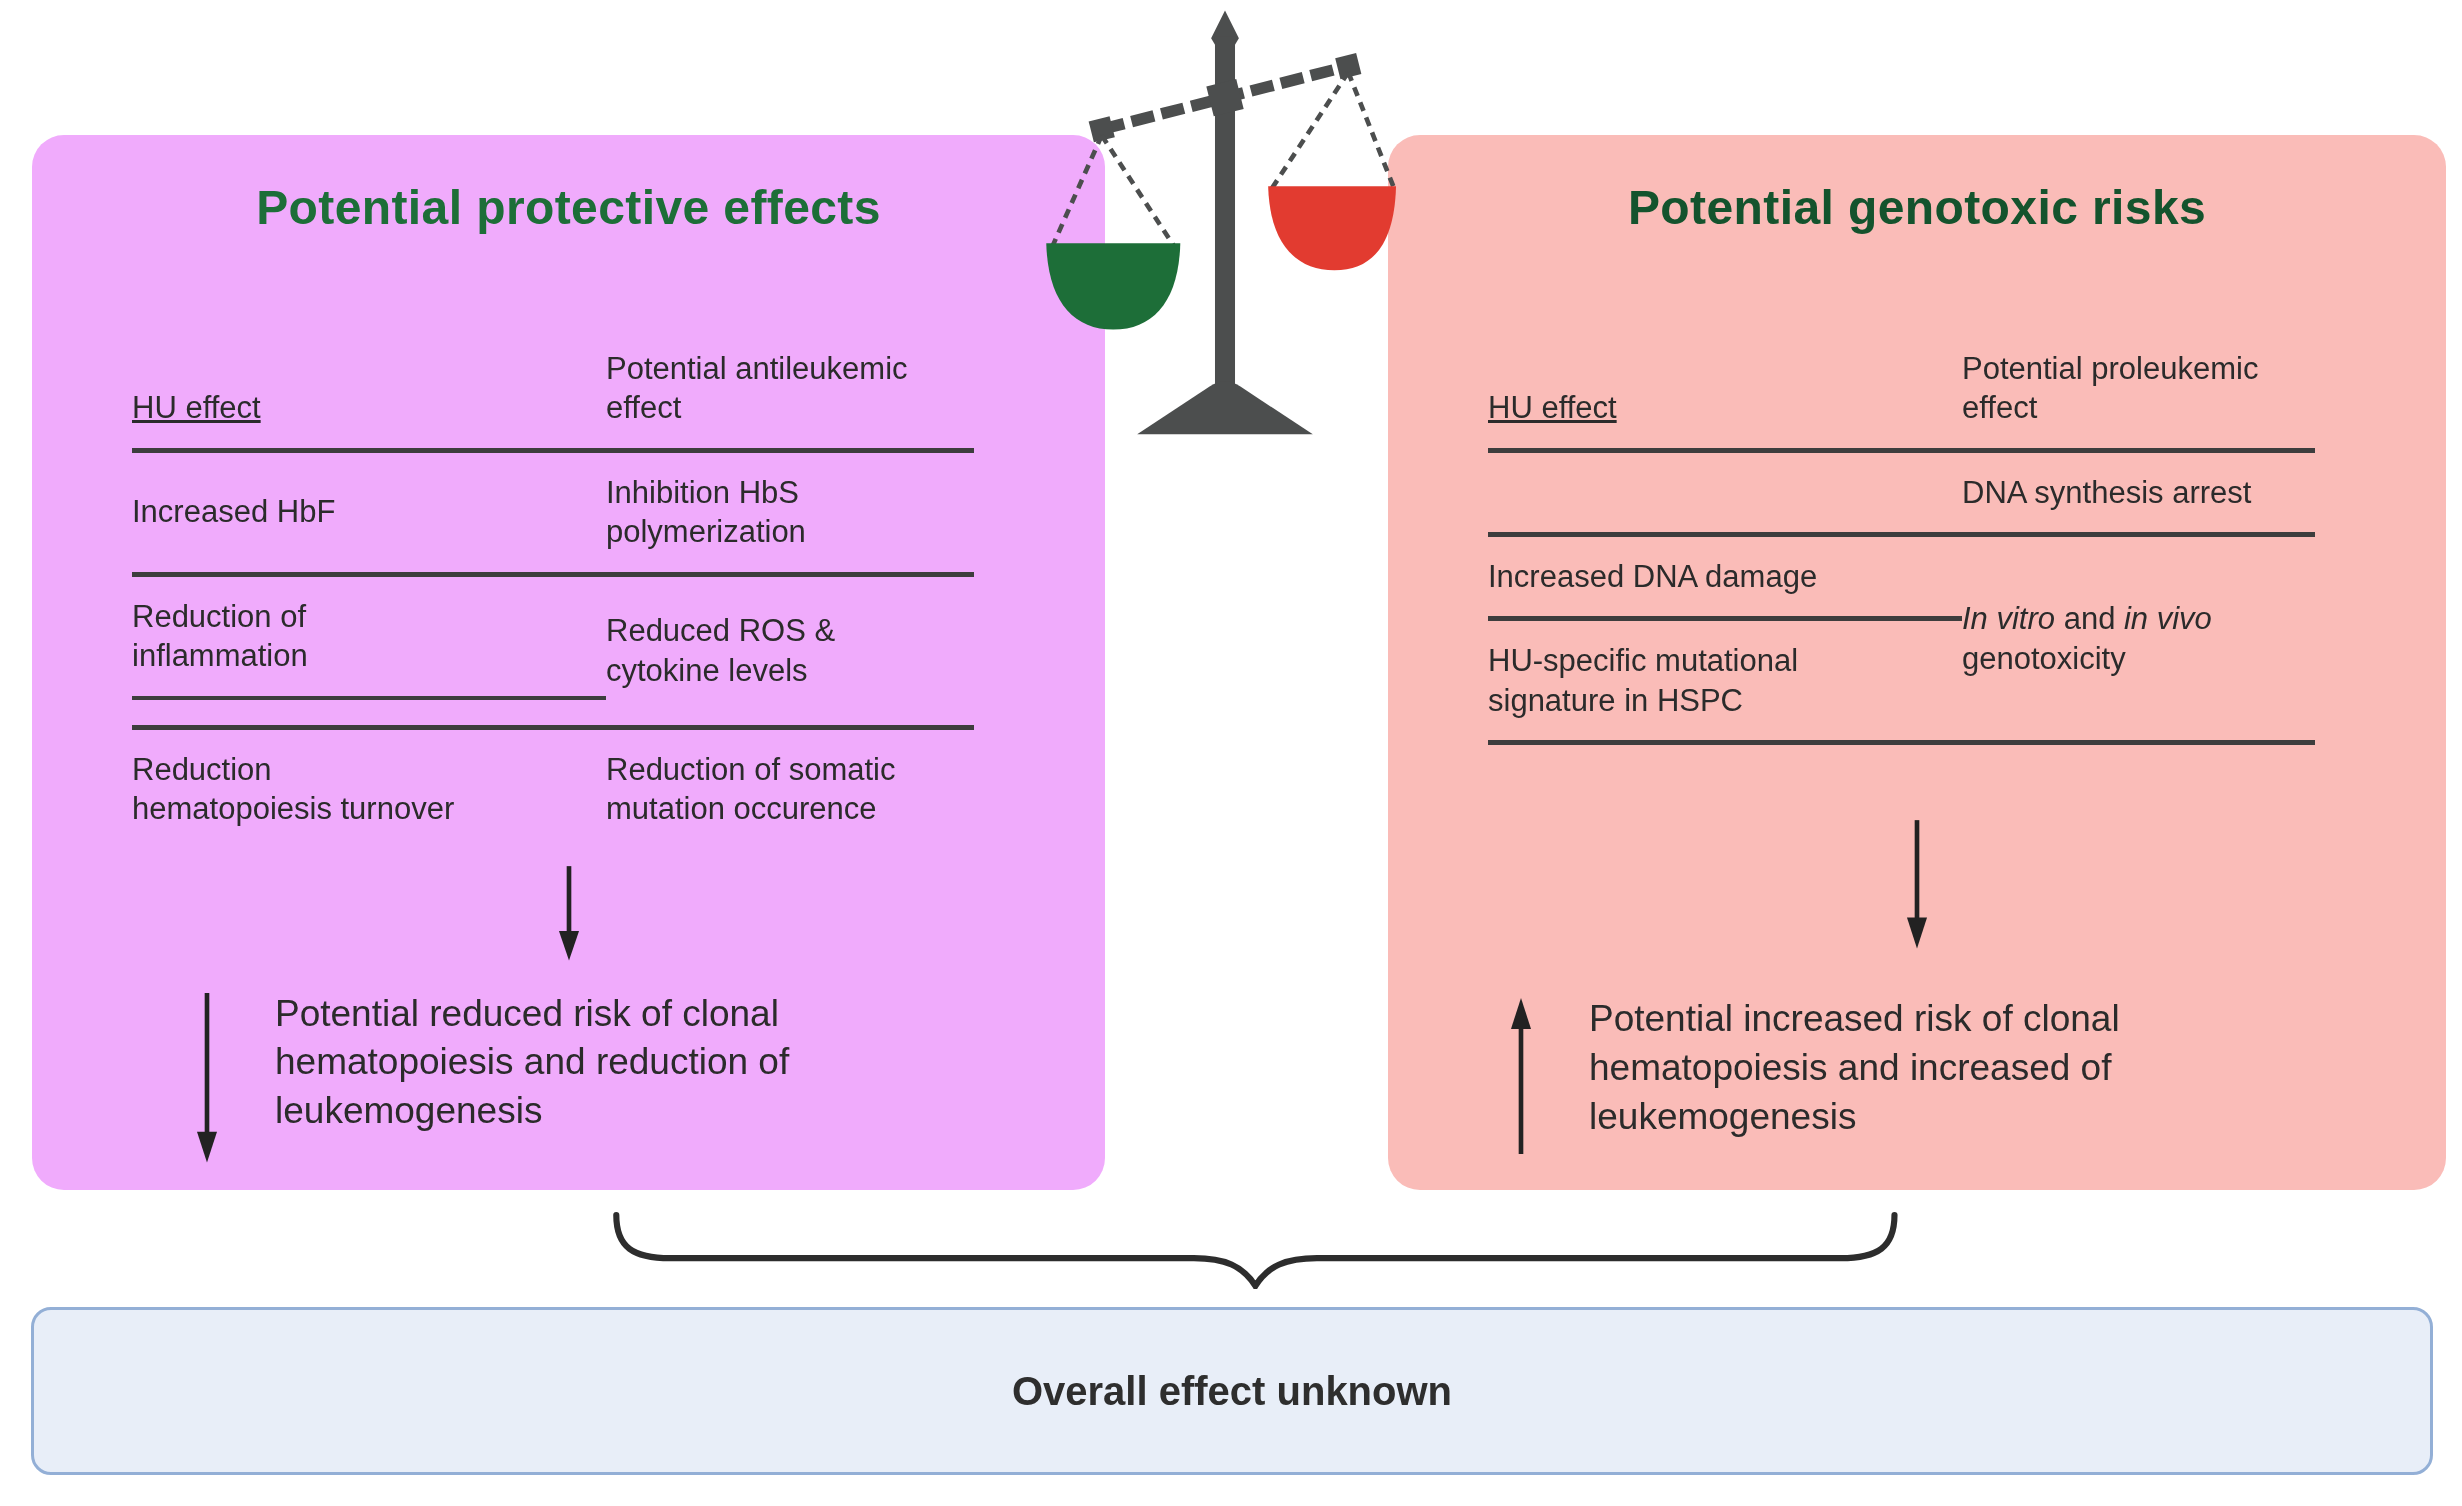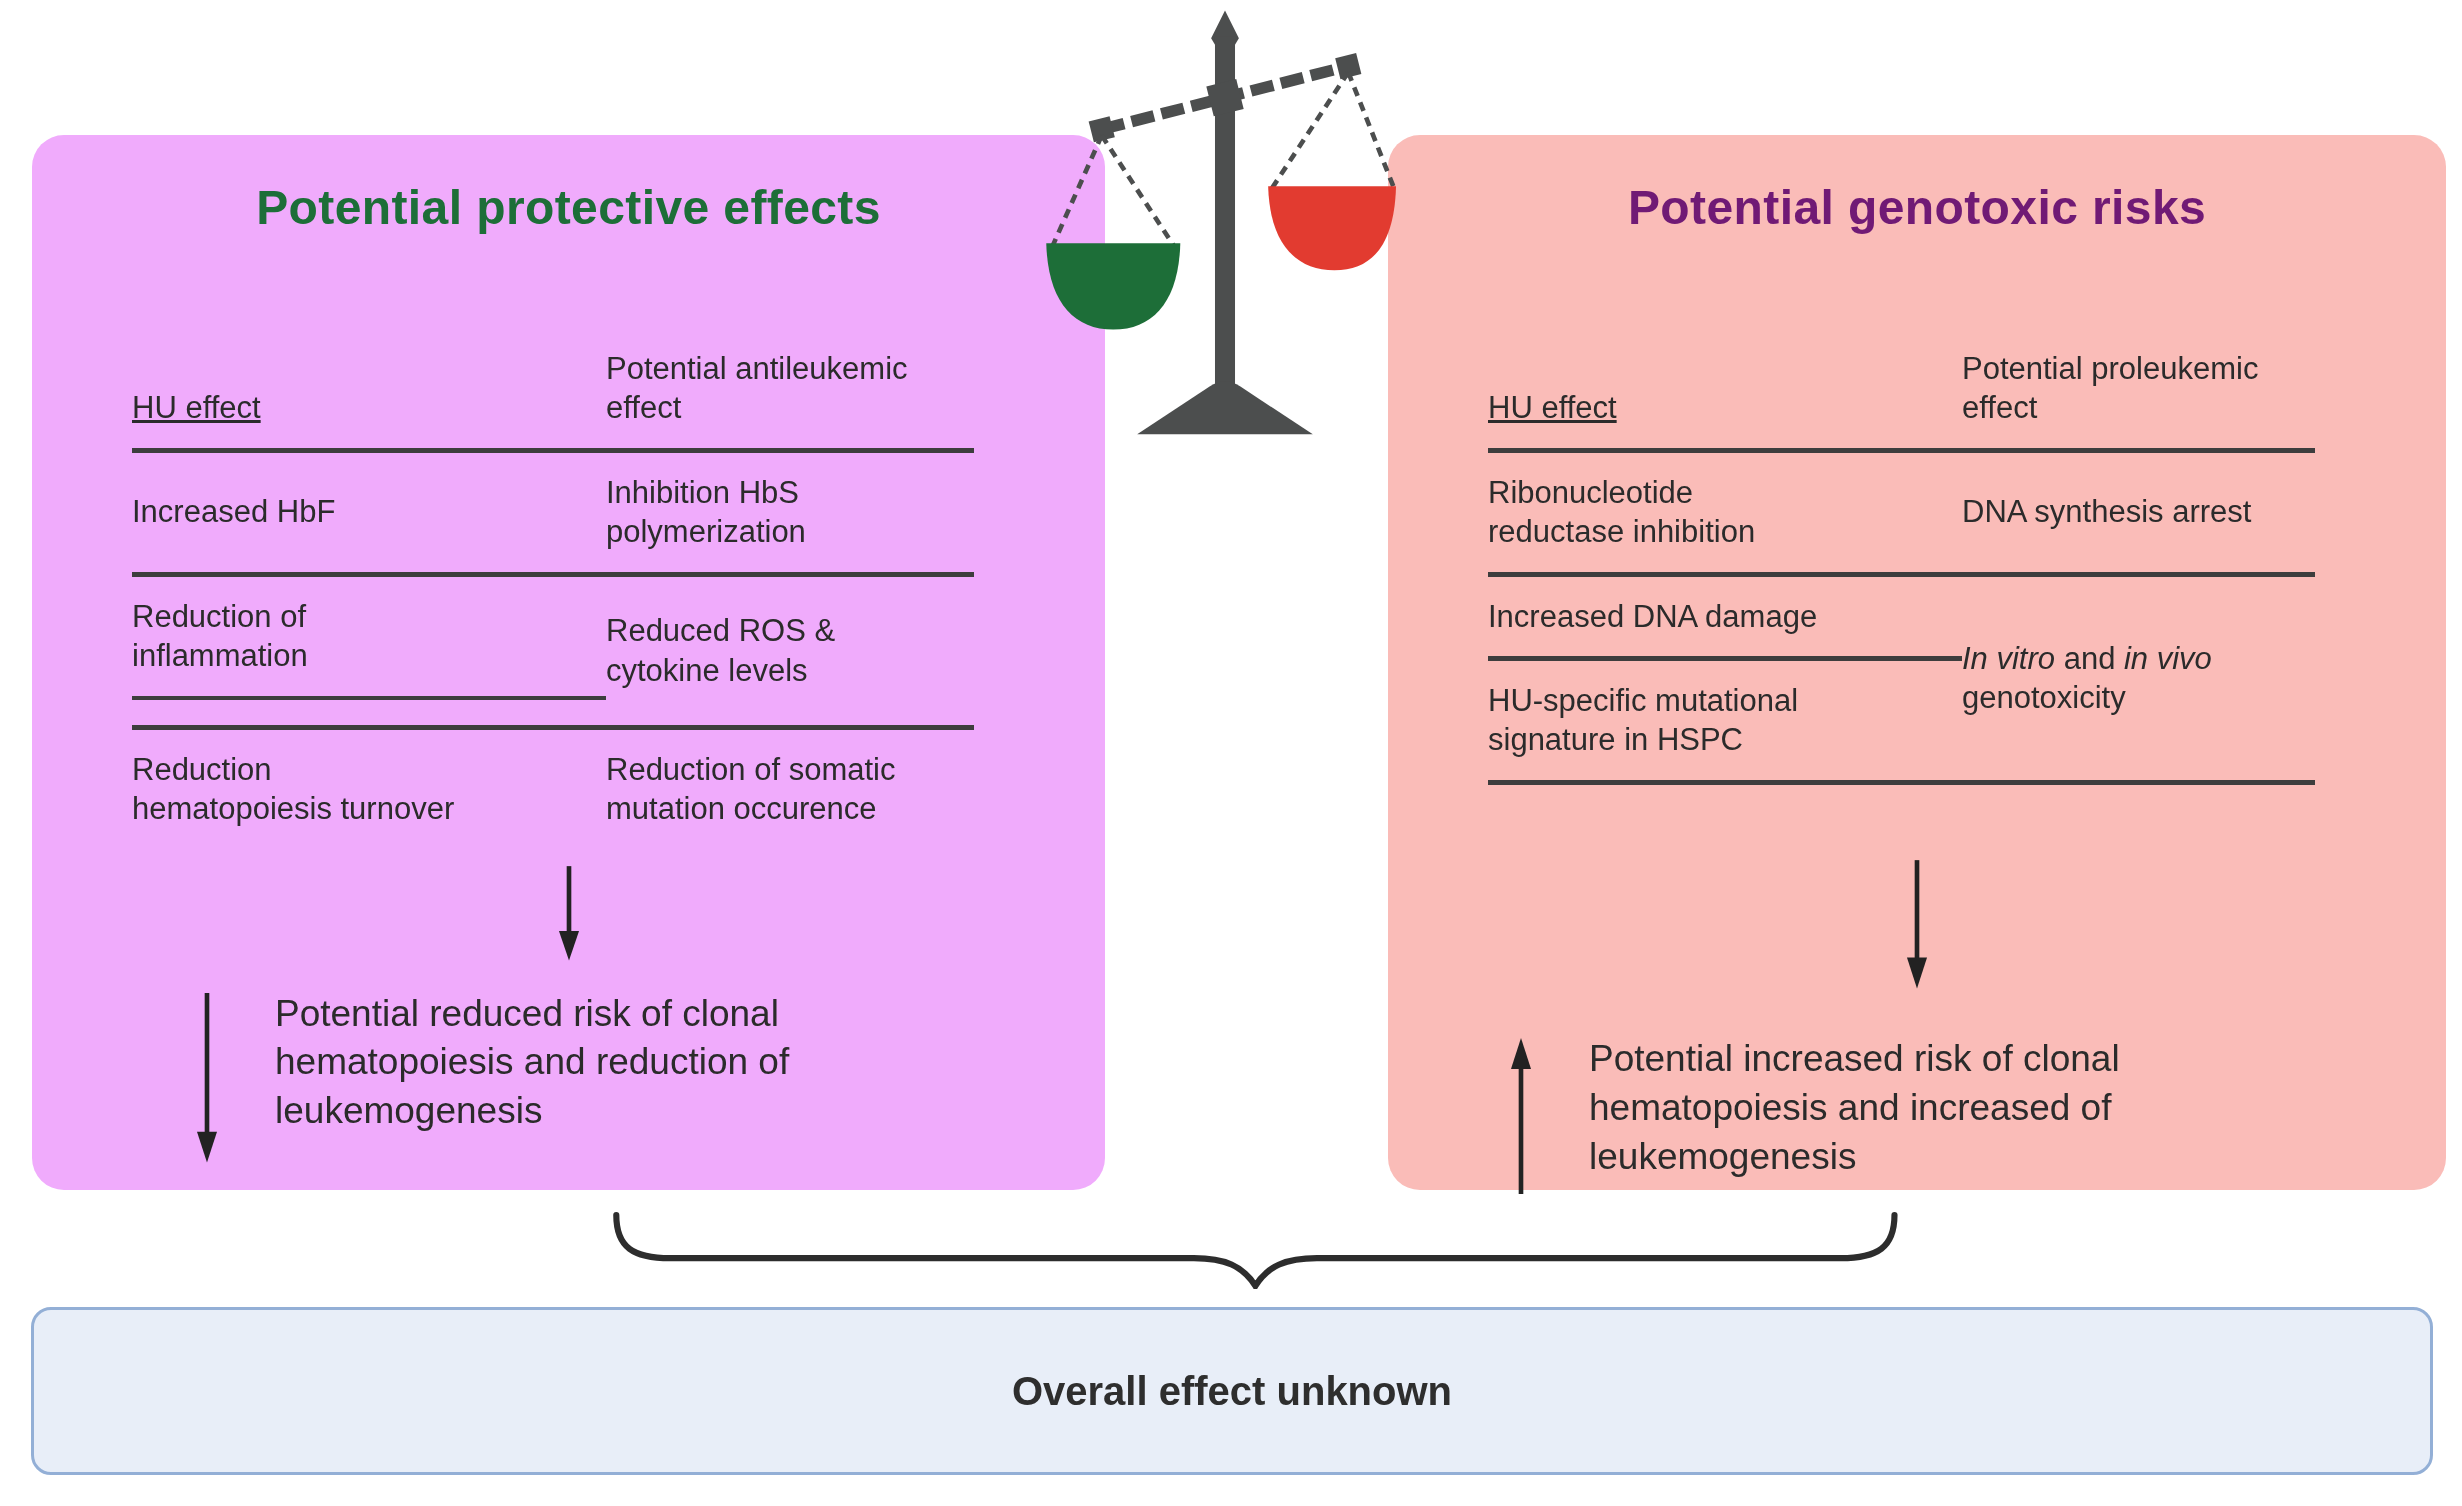--- a/index.html
+++ b/index.html
@@ -7,21 +7,21 @@
           font-family:"Liberation Sans","DejaVu Sans",sans-serif;color:#2b2b2b;}
 
   
   .panel{position:absolute;top:135px;border-radius:32px;box-sizing:border-box;z-index:1;
          display:flex;flex-direction:column;}
   .panel-left{left:32px;width:1073px;height:1055px;background:#f0abfc;}
   .panel-right{left:1388px;width:1058px;height:1055px;background:#fabcb8;}
 
   .panel-title{font-weight:bold;font-size:48px;text-align:center;margin-top:45px;letter-spacing:0.4px;}
   .panel-left  .panel-title{color:#1d6e38;}
-  .panel-right .panel-title{color:#701a75;}
+  .panel-right .panel-title{color:#14532d;}
 
   
   .tbl{display:grid;grid-template-columns:474px 1fr;margin:106px 131px 0 100px;}
   .cell{font-size:31px;line-height:1.28;white-space:pre-line;padding:7.7px 0;}
   .c1{grid-column:1;padding-right:135px;align-self:center;}
   .c2{grid-column:2;align-self:center;}
   .cell-header-c1{align-self:end;text-decoration:underline;}
   .hr{height:4.6px;background:#3d3d3d;margin:12.3px 0;}
   .hr-full{grid-column:1 / -1;}
   .hr-half{grid-column:1 / 2;}
@@ -106,22 +106,20 @@
 
   <div class="panel panel-right">
     <div class="panel-title">Potential genotoxic risks</div>
 
     <div class="tbl">
       <div class="cell c1 cell-header-c1 r1">HU effect</div>
       <div class="cell c2 r1">Potential proleukemic
 effect</div>
       <div class="hr hr-full hr-r2"></div>
 
-      <div class="cell c1 r3">Ribonucleotide
-reductase inhibition</div>
       <div class="cell c2 r3">DNA synthesis arrest</div>
       <div class="hr hr-full hr-r4"></div>
 
       <div class="cell c1 r5">Increased DNA damage</div>
       <div class="cell c2 rowspan2"><span class="italic">In vitro</span><span> and </span><span class="italic">in vivo</span><span>
 genotoxicity</span></div>
       <div class="hr hr-half hr-r6"></div>
 
       <div class="cell c1 r7">HU-specific mutational
 signature in HSPC</div>

